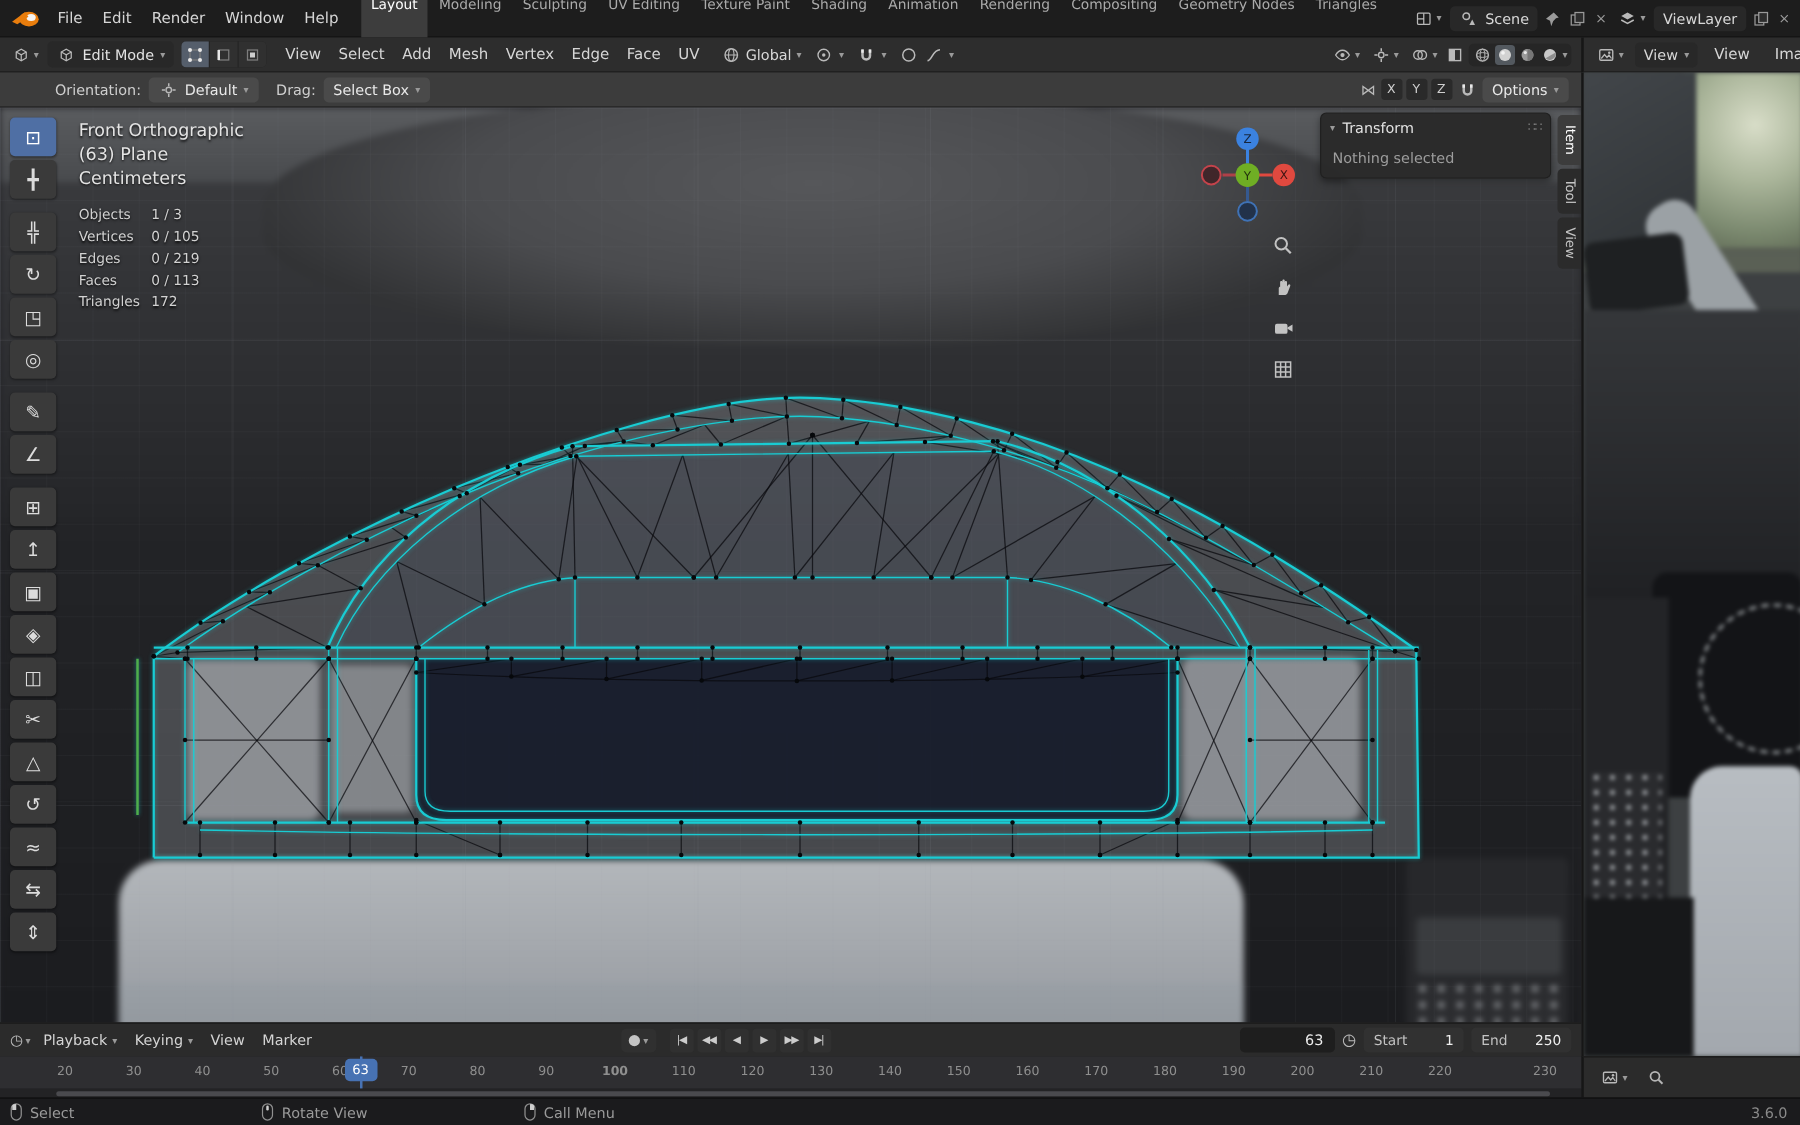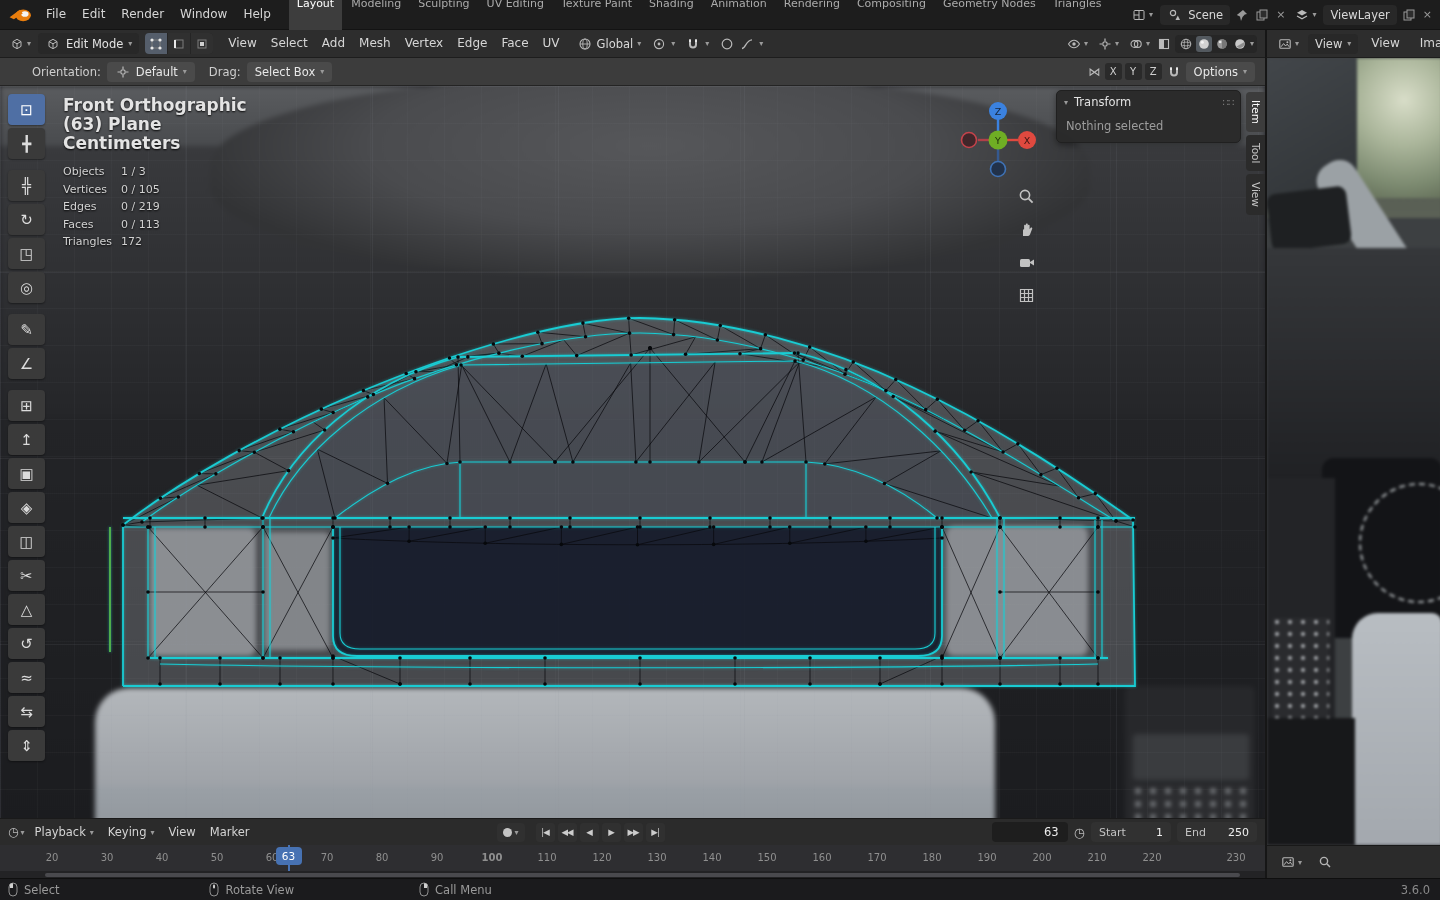--- a/index.html
+++ b/index.html
@@ -28,21 +28,21 @@
   .selmode .sm { width:22px; height:21px; display:flex; align-items:center; justify-content:center; background:#303030; }
   .selmode .sm.active { background:#555e6b; }
   .h2-right { margin-left:auto; display:flex; align-items:center; gap:3px; padding-right:8px; }
   .ic { display:inline-flex; width:16px; height:16px; align-items:center; justify-content:center; }
   .ic svg { width:14px; height:14px; }
   .shading-group { display:flex; align-items:center; gap:2px; background:#262626; border-radius:4px; padding:1px 3px; }
   .active-shading { background:#53595f; border-radius:3px; }
   .h2-cluster { display:inline-flex; align-items:center; gap:4px; margin-left:10px; font-size:11.5px; color:#d8d8d8; }
 
   
-  .toolsettings { position:absolute; left:0; top:58px; width:1265px; height:28px; background:#3c3c3c; border-bottom:1px solid #242424; display:flex; align-items:center; padding-left:32px; }
+  .toolsettings { position:absolute; left:0; top:58px; width:1265px; height:28px; background:#3c3c3c; border-bottom:1px solid #242424; display:flex; align-items:center; padding-left:44px; }
   .ts-label { font-size:11.5px; color:#cfcfcf; margin-right:6px; }
   .ts-dd { display:inline-flex; align-items:center; gap:5px; background:#4a4a4a; border-radius:4px; height:20px; padding:0 8px; font-size:11.5px; color:#e8e8e8; margin-right:14px; }
   .ts-right { margin-left:auto; display:flex; align-items:center; gap:4px; padding-right:10px; }
   .axis-toggle { width:17px; height:17px; background:#2a2a2a; border-radius:3px; color:#cfcfcf; font-size:10px; display:flex; align-items:center; justify-content:center; }
 
   
   .viewport { position:absolute; left:0; top:86px; width:1265px; height:732px; background:#232327; overflow:hidden; }
   .photo { position:absolute; inset:0; filter:blur(2.5px); }
   .ph { position:absolute; }
   .grid { position:absolute; inset:0;
@@ -53,21 +53,21 @@
       linear-gradient(90deg, rgba(140,145,155,.05) 1px, transparent 1px);
     background-size: 186px 186px, 186px 186px, 37px 37px, 37px 37px; }
   #mesh { position:absolute; left:0; top:0; }
   .wire { stroke:rgba(8,9,12,.72); stroke-width:1; }
   .vert { fill:#06080b; }
   .cy { stroke:#19ccd3; stroke-width:1.8; fill:none; }
   .cy2 { stroke:#19ccd3; stroke-width:1.1; fill:none; }
   #cyan-group { filter:drop-shadow(0 0 1.5px rgba(20,215,220,.5)); }
   .greenline { stroke:#4fae4c; stroke-width:2; }
 
-  .vp-text { position:absolute; left:63px; top:10px; font-size:17px; color:#e4e4e4; line-height:19px; text-shadow:0 1px 2px rgba(0,0,0,.9);font-weight:bold; }
+  .vp-text { position:absolute; left:63px; top:10px; font-size:14px; color:#e4e4e4; line-height:19px; text-shadow:0 1px 2px rgba(0,0,0,.9); }
   .vp-stats { position:absolute; left:63px; top:79px; display:grid; grid-template-columns:58px auto; row-gap:4.5px; font-size:11px; color:#d2d2d2; text-shadow:0 1px 2px rgba(0,0,0,.9); }
 
   .toolbar { position:absolute; left:8px; top:8px; width:38px; display:flex; flex-direction:column; gap:3px; }
   .tool-btn { width:37px; height:31px; background:#3a3a3a; border-radius:4px; display:flex; align-items:center; justify-content:center; color:#dcdcdc; font-size:15px; box-shadow:0 1px 2px rgba(0,0,0,.4); }
   .tool-btn.active { background:#4f6fa4; color:#fff; }
   .tool-gap { height:5px; }
 
   .npanel { position:absolute; left:1056px; top:4px; width:185px; background:rgba(42,42,42,.96); border:1px solid #202020; border-radius:5px; box-shadow:0 2px 6px rgba(0,0,0,.4); }
   .npanel-h { display:flex; align-items:center; height:22px; padding:0 7px; font-size:11.5px; color:#e2e2e2; }
   .npanel-grip { margin-left:auto; color:#7d7d7d; font-size:10px; letter-spacing:-1px; }

